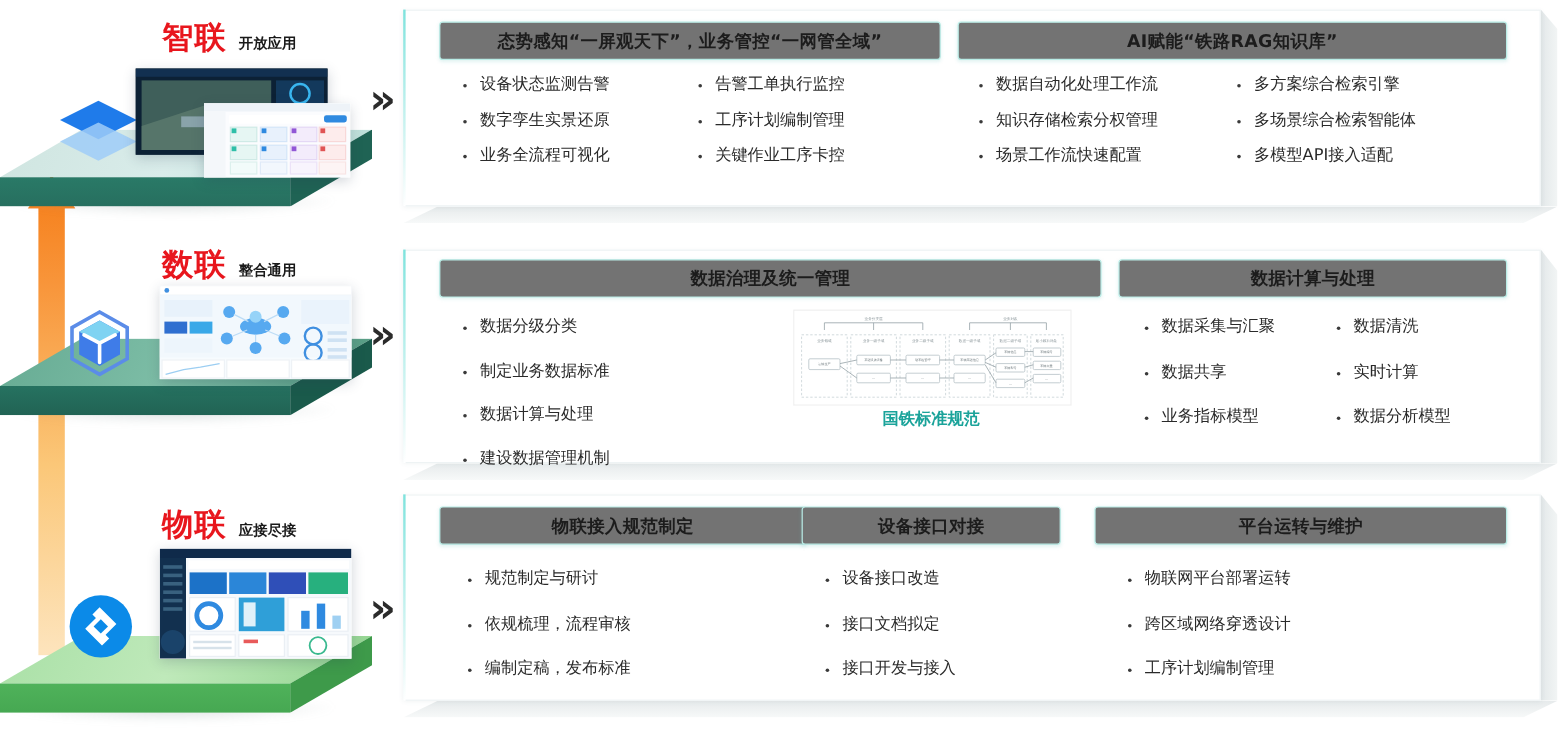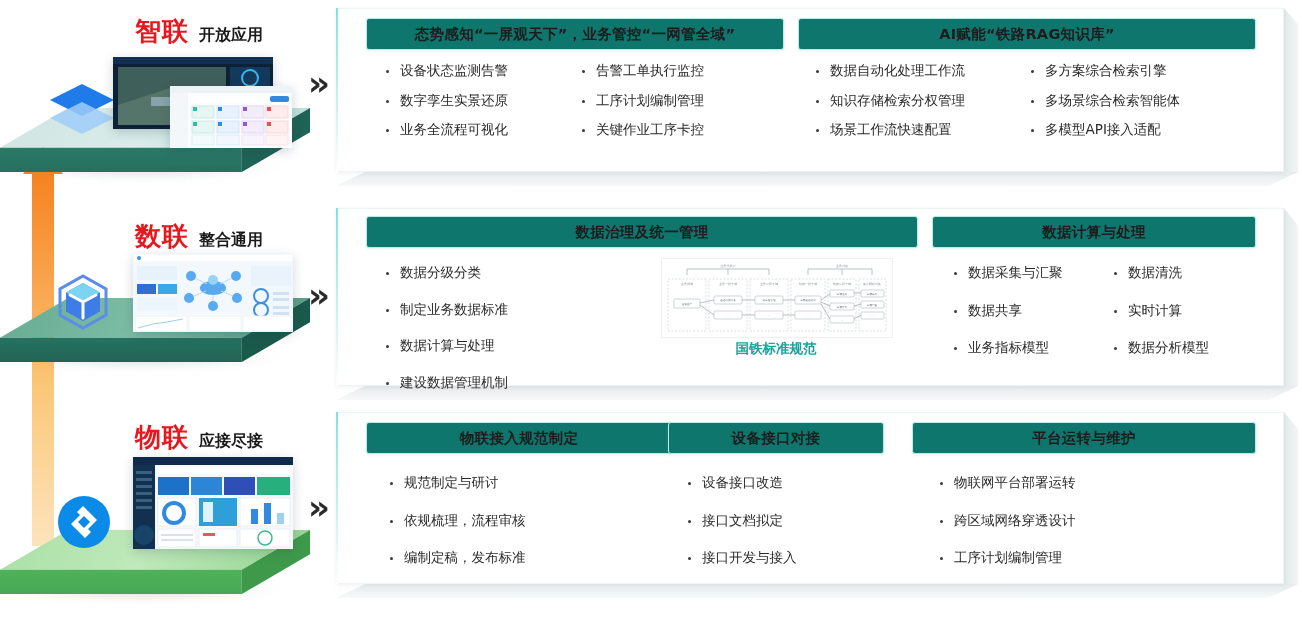--- a/index.html
+++ b/index.html
@@ -48,21 +48,21 @@
   
   .tier-icon{position:absolute;width:56px;height:56px;}
 
   
   .tier-title{position:absolute;white-space:nowrap;}
   .tier-title .zh-main{
     font-size:26px;font-weight:bold;color:#e8161d;letter-spacing:1px;
     font-family:"DejaVu Sans","Liberation Sans",sans-serif;
   }
   .tier-title .zh-sub{
-    font-size:16px;font-weight:bold;color:#1a1a1a;margin-left:10px;
+    font-size:12px;font-weight:bold;color:#1a1a1a;margin-left:10px;
     font-family:Liberation Sans, sans-serif;
   }
 
   
   .thumb{position:absolute;box-shadow:0 3px 10px rgba(40,60,80,.22);background:#fff;overflow:hidden;}
   .thumb-dark{background:#0d2235;}
   .chev{position:absolute;color:#2b2b2b;font-size:34px;font-weight:bold;
         font-family:"DejaVu Sans","Liberation Sans",sans-serif;line-height:1;}
 
   
@@ -82,21 +82,21 @@
     background:linear-gradient(to bottom,#e6eaeb,#f7f9f9);
     clip-path:polygon(3% 0%,100% 0%,97% 100%,0% 100%);
   }
   .bigcard .accent{
     position:absolute;left:0;top:0;width:2px;bottom:14px;
     background:linear-gradient(to bottom,#7fe3dd,#d8f6f4 70%,#ffffff);
   }
 
   .panel{position:absolute;}
   .panel-head{
-    height:30px;border:1.5px solid #b9ece6;border-radius:3px;background:#0f766e;
+    height:30px;border:1.5px solid #b9ece6;border-radius:3px;background:#737373;
     display:flex;align-items:center;justify-content:center;
     box-shadow:0 1px 3px rgba(120,200,195,.22);
   }
   .panel-head span{
     font-size:14.5px;font-weight:bold;color:#1c1c1c;letter-spacing:.3px;
     font-family:"DejaVu Sans","Liberation Sans",sans-serif;
   }
   .bullets{display:flex;margin-top:14px;}
   .bullets ul{list-style:none;margin:0;padding:0;}
   .bullets li{
@@ -196,21 +196,21 @@
           <rect x="47" y="49" width="22" height="10" fill="#f2f7fd" stroke="#dfeaf8"></rect>
           <rect x="72" y="49" width="22" height="10" fill="#f8f4fd" stroke="#ece2f8"></rect>
           <rect x="96" y="49" width="22" height="10" fill="#fdf4f4" stroke="#f8e4e4"></rect>
         </g>
       </svg>
     </div>
 
     <div class="chev" style="left:308px;top:66px;">»</div>
   </div>
 
-  <div class="tier-left" style="top:194px;height:200px;">
+  <div class="tier-left" style="top:178px;height:200px;">
 
     <div class="slab" style="top:104px;">
       <div class="shadow"></div>
       <div class="top" style="background:linear-gradient(115deg,#66ab93,#7dbda6 45%,#51987f);"></div>
       <div class="front" style="background:linear-gradient(to bottom,#2e8b74,#216354);"></div>
       <div class="side" style="background:#1a5a4b;"></div>
     </div>
 
     <svg class="tier-icon" style="left:57px;top:80px;width:52px;height:56px;" viewBox="0 0 52 56">
       <polygon points="26,2 49,15 49,41 26,54 3,41 3,15" fill="none" stroke="#5b8ce8" stroke-width="3"></polygon>

